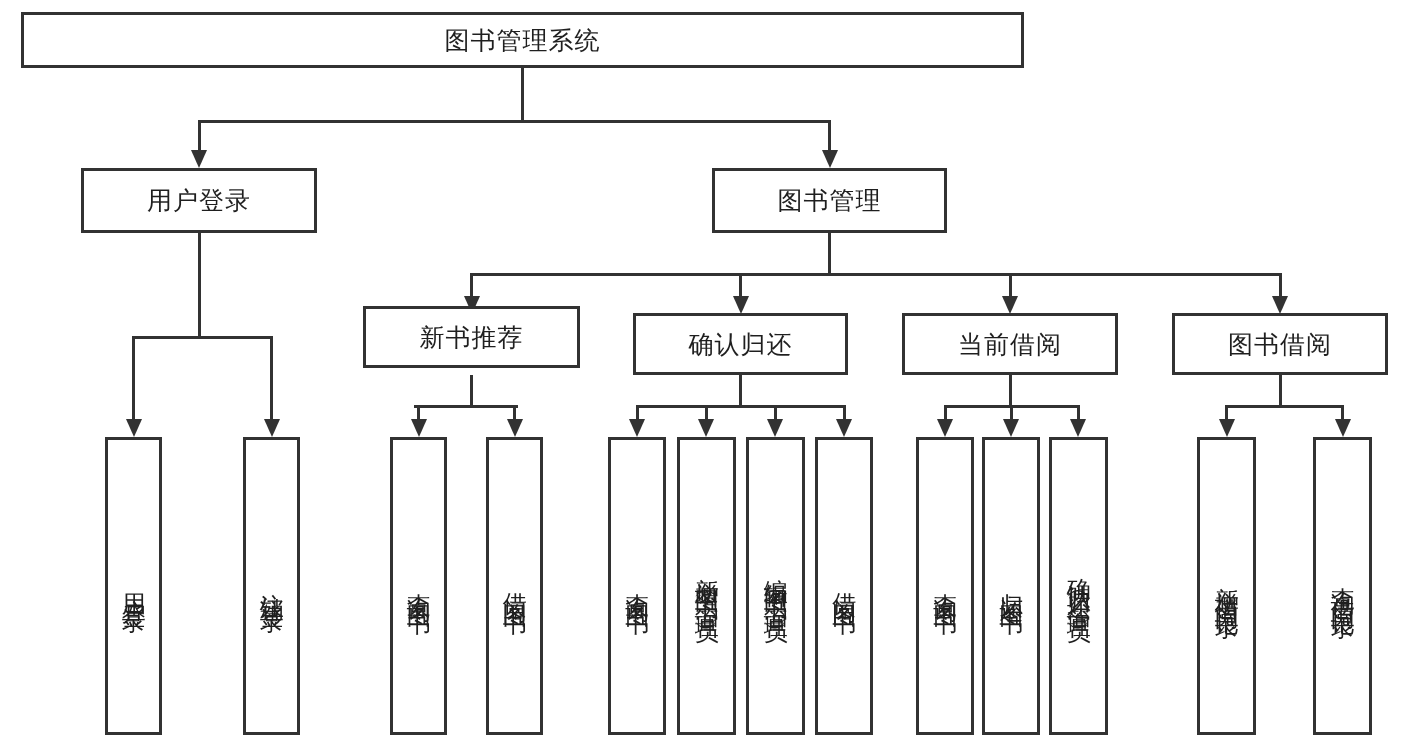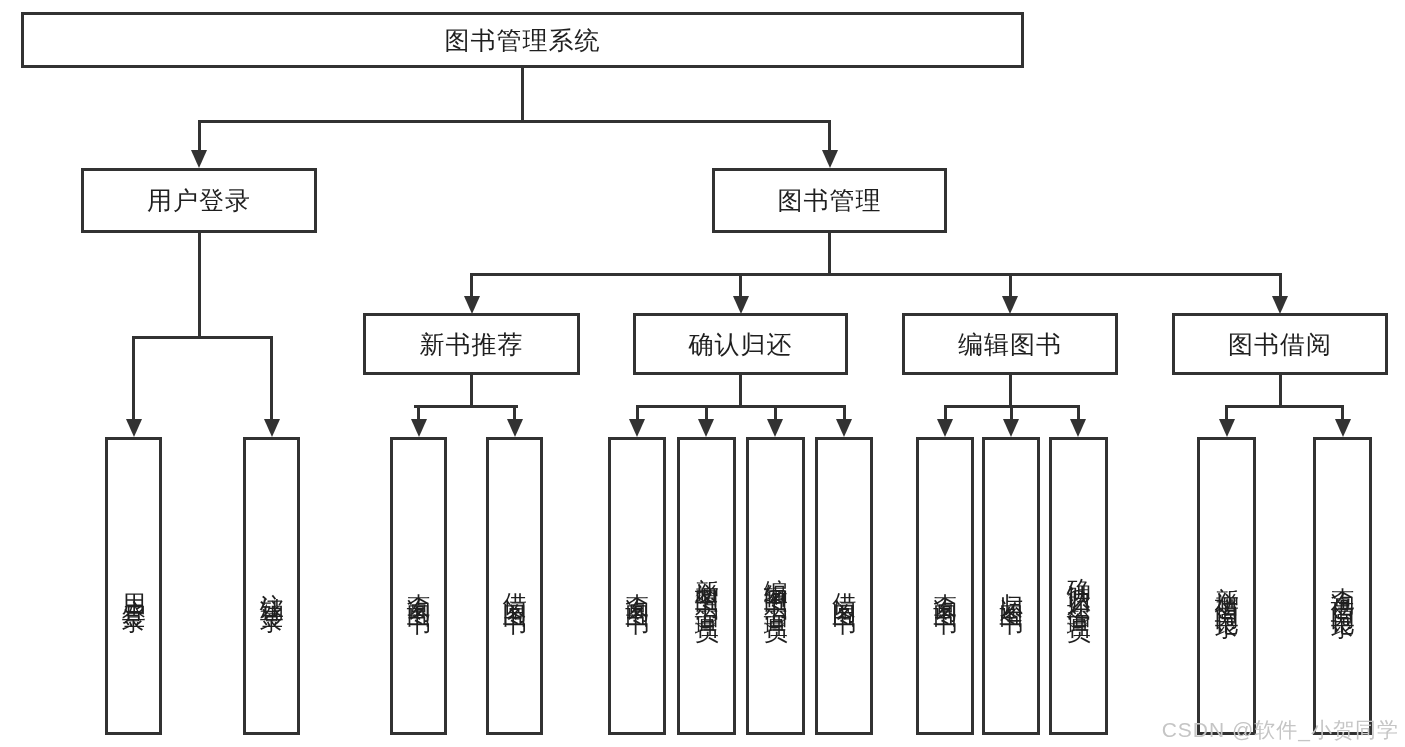--- a/index.html
+++ b/index.html
@@ -68,28 +68,28 @@
   <div class="hline" style="left:470px; top:273px; width:812px;"></div>
   <div class="vline" style="left:470px; top:273px; height:24px;"></div>
   <div class="arrow" style="left:464px; top:296px;"></div>
   <div class="vline" style="left:739px; top:273px; height:24px;"></div>
   <div class="arrow" style="left:733px; top:296px;"></div>
   <div class="vline" style="left:1009px; top:273px; height:24px;"></div>
   <div class="arrow" style="left:1002px; top:296px;"></div>
   <div class="vline" style="left:1279px; top:273px; height:24px;"></div>
   <div class="arrow" style="left:1272px; top:296px;"></div>
 
-  <div class="box" style="left:363px; top:313px; width:217px; height:62px;">
+  <div class="box" style="left:363px; top:306px; width:217px; height:62px;">
     <span class="label">新书推荐</span>
   </div>
   <div class="box" style="left:633px; top:313px; width:215px; height:62px;">
     <span class="label">确认归还</span>
   </div>
   <div class="box" style="left:902px; top:313px; width:216px; height:62px;">
-    <span class="label">编辑图书</span>
+    <span class="label">当前借阅</span>
   </div>
   <div class="box" style="left:1172px; top:313px; width:216px; height:62px;">
     <span class="label">图书借阅</span>
   </div>
 
   <div class="vline" style="left:470px; top:375px; height:30px;"></div>
   <div class="hline" style="left:414px; top:405px; width:104px;"></div>
   <div class="vline" style="left:417px; top:405px; height:16px;"></div>
   <div class="arrow" style="left:411px; top:419px;"></div>
   <div class="vline" style="left:513px; top:405px; height:16px;"></div>
@@ -155,15 +155,14 @@
   <div class="vbox" style="left:1049px; width:59px;">
     <span class="vtext">确认归还（管理员）</span>
   </div>
   <div class="vbox" style="left:1197px; width:59px;">
     <span class="vtext">新增借阅记录</span>
   </div>
   <div class="vbox" style="left:1313px; width:59px;">
     <span class="vtext">查询借阅记录</span>
   </div>
 
-  <div class="watermark">CSDN @软件_小贺同学</div>
 
 </div>
 
 </body></html>

